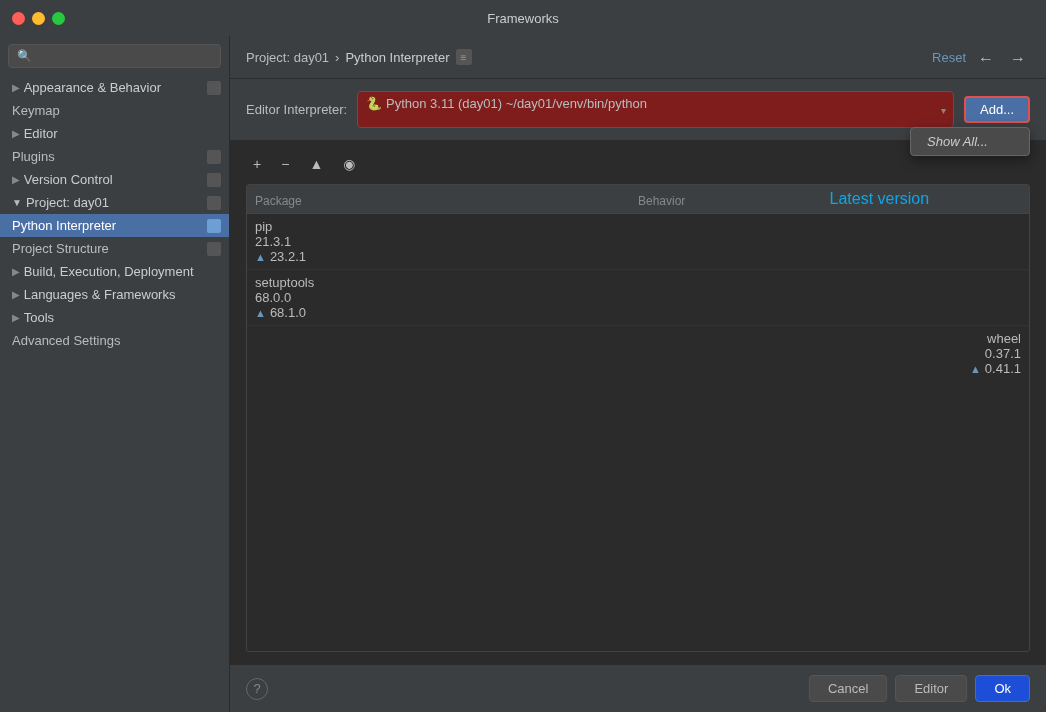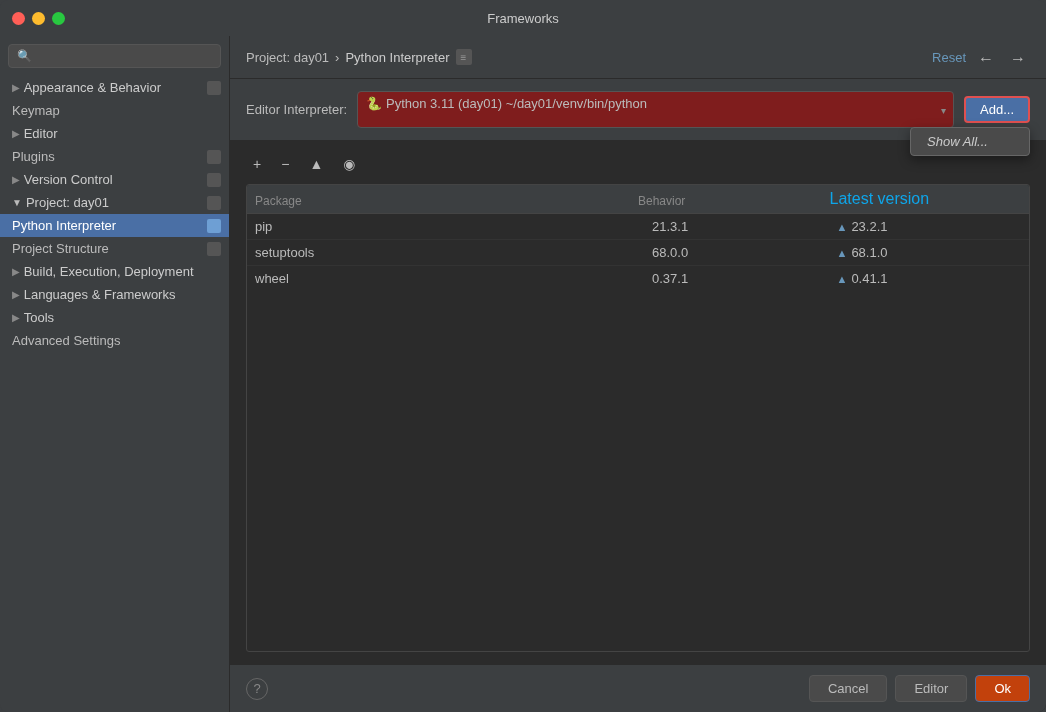--- a/index.html
+++ b/index.html
@@ -288,25 +288,26 @@
       align-items: flex-end;
     }
     .col-package { flex: 2; color: #888; font-size: 12px; }
     .col-version { flex: 1; color: #888; font-size: 12px; }
     .col-latest { flex: 1; color: #0ea5e9; font-size: 16px; }
 
     .table-row {
       display: flex;
       padding: 5px 8px;
       border-bottom: 1px solid #333;
-    }
-    .table-row:last-child { border-bottom: none; }
+      flex-direction: column;
+    }
+    .table-row:last-child { border-bottom: none; align-items: flex-end; }
     .cell { font-size: 13px; color: #bbbbbb; }
     .cell.package { flex: 2; }
-    .cell.version { flex: 1; margin-left: 28px; }
+    .cell.version { flex: 1; }
     .cell.latest { flex: 1; display: flex; align-items: center; gap: 4px; }
     .upgrade-arrow { color: #6897bb; font-size: 11px; }
 
     
     .bottom-bar {
       display: flex;
       align-items: center;
       justify-content: flex-end;
       padding: 10px 16px;
       background: #3c3f41;
@@ -330,21 +331,21 @@
     .action-btn {
       padding: 5px 18px;
       border-radius: 4px;
       cursor: pointer;
       font-size: 13px;
       border: 1px solid #555;
       background: #4a4a4a;
       color: #bbbbbb;
     }
     .action-btn.primary {
-      background: #c2410c;
+      background: #1d4ed8;
       border-color: #4a6fa5;
       color: #ffffff;
     }
   </style>
 </head>
 <body>
 
 <div class="window">
 
   <div class="titlebar">

